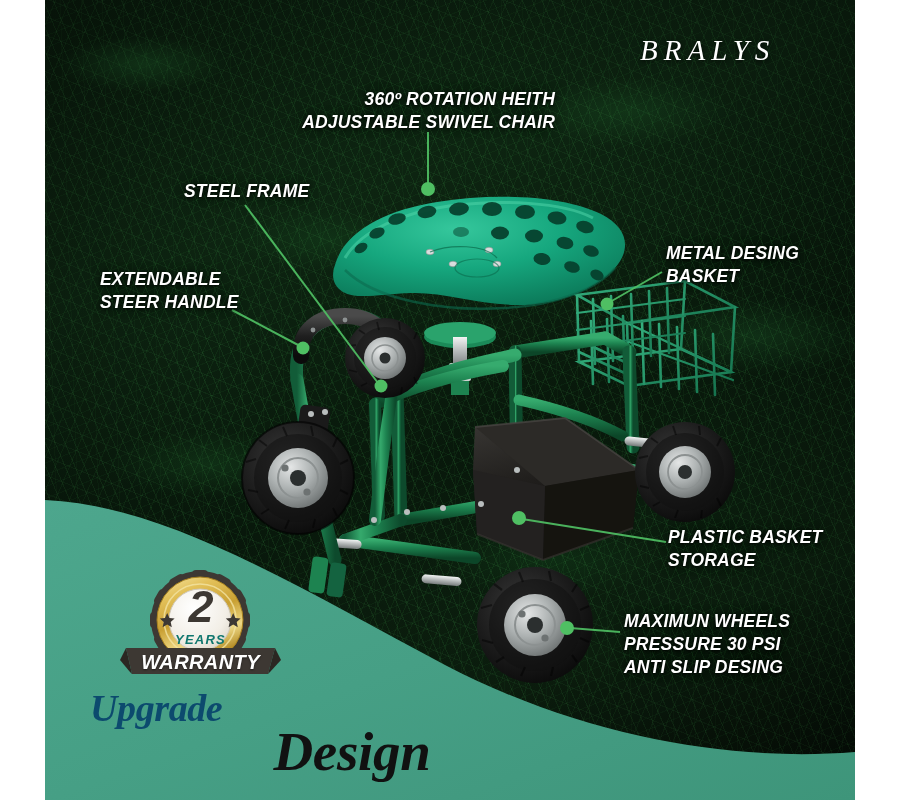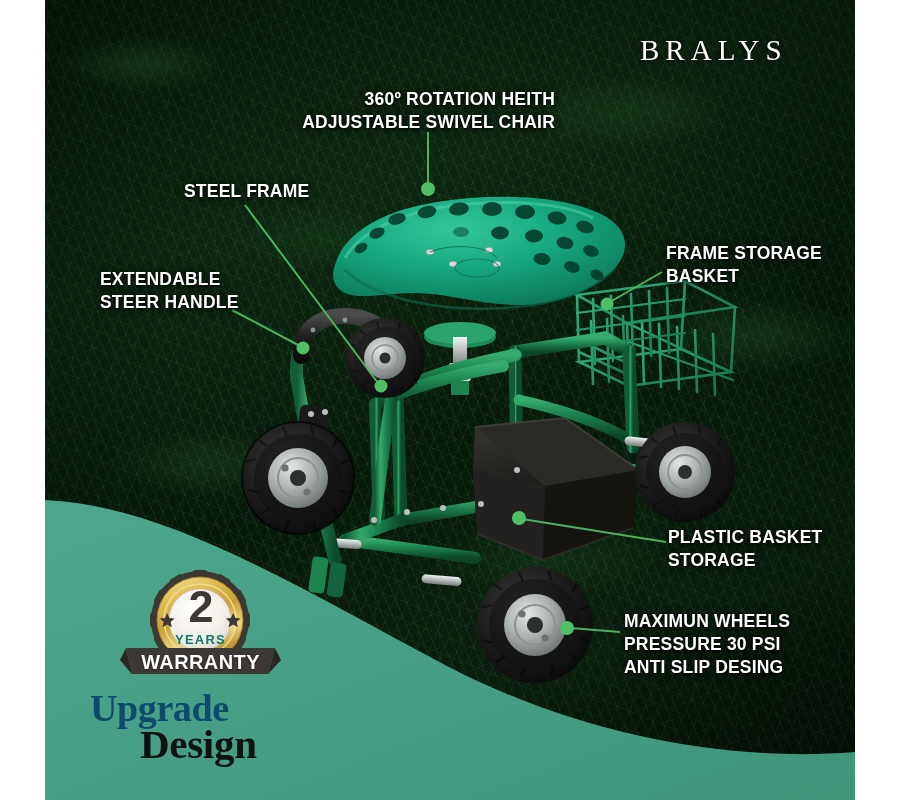--- a/index.html
+++ b/index.html
@@ -79,39 +79,39 @@
   #headline { position:absolute; left:90px; top:690px; width:420px; }
   #headline .up {
     display:block;
     font-family:"Liberation Serif", serif;
     font-size:38px; font-weight:700; color:#0c4a6e;
     line-height:.96; letter-spacing:-.4px;
   }
   #headline .des {
     display:block;
     font-family:"Liberation Serif", serif;
-    font-size:41px; font-weight:700; color:#111111;
+    font-size:55px; font-weight:700; color:#111111;
     line-height:1.0; letter-spacing:-.3px;
-    margin-left:50px; margin-top:-2px;
+    margin-left:104px; margin-top:-2px;text-align:center;
   }
 
   
   #badge { position:absolute; left:118px; top:562px; width:165px; height:120px; }
   #badge .bt {
     position:absolute; width:100%; text-align:center;
     font-family:"Liberation Sans", sans-serif; font-weight:700;
     pointer-events:none;
   }
   #badge .n   { top:22px;  font-size:45px; color:#3d3833; line-height:1; letter-spacing:-1px; }
   #badge .yrs { top:70px;  font-size:13px; color:#0f766e; letter-spacing:1.2px; }
   #badge .war { top:89px;  font-size:20px; color:#ffffff; letter-spacing:.4px;
                 text-shadow:0 1px 2px rgba(0,0,0,.5); }
 
   svg { display:block; }
-  .nosel { user-select:none; }
+  .nosel { user-select:none;font-style:italic; }
 </style>
 </head>
 <body>
 
 <div id="stage">
 
   <div id="photo">
     <div class="blades"></div>
     <div class="vignette"></div>
   </div>
@@ -409,21 +409,21 @@
     </g>
   </svg>
 
   <div id="brand" class="nosel">BRALYS</div>
 
   <div class="label nosel" id="lbl-swivel">360º ROTATION HEITH
 ADJUSTABLE SWIVEL CHAIR</div>
   <div class="label nosel" id="lbl-steel">STEEL FRAME</div>
   <div class="label nosel" id="lbl-handle">EXTENDABLE
 STEER HANDLE</div>
-  <div class="label nosel" id="lbl-metal">FRAME STORAGE
+  <div class="label nosel" id="lbl-metal">METAL DESING
 BASKET</div>
   <div class="label nosel" id="lbl-plastic">PLASTIC BASKET
 STORAGE</div>
   <div class="label nosel" id="lbl-wheels">MAXIMUN WHEELS
 PRESSURE 30 PSI
 ANTI SLIP DESING</div>
 
   <div id="badge" class="nosel">
     <svg width="165" height="120" viewBox="0 0 165 120">
       <defs>

